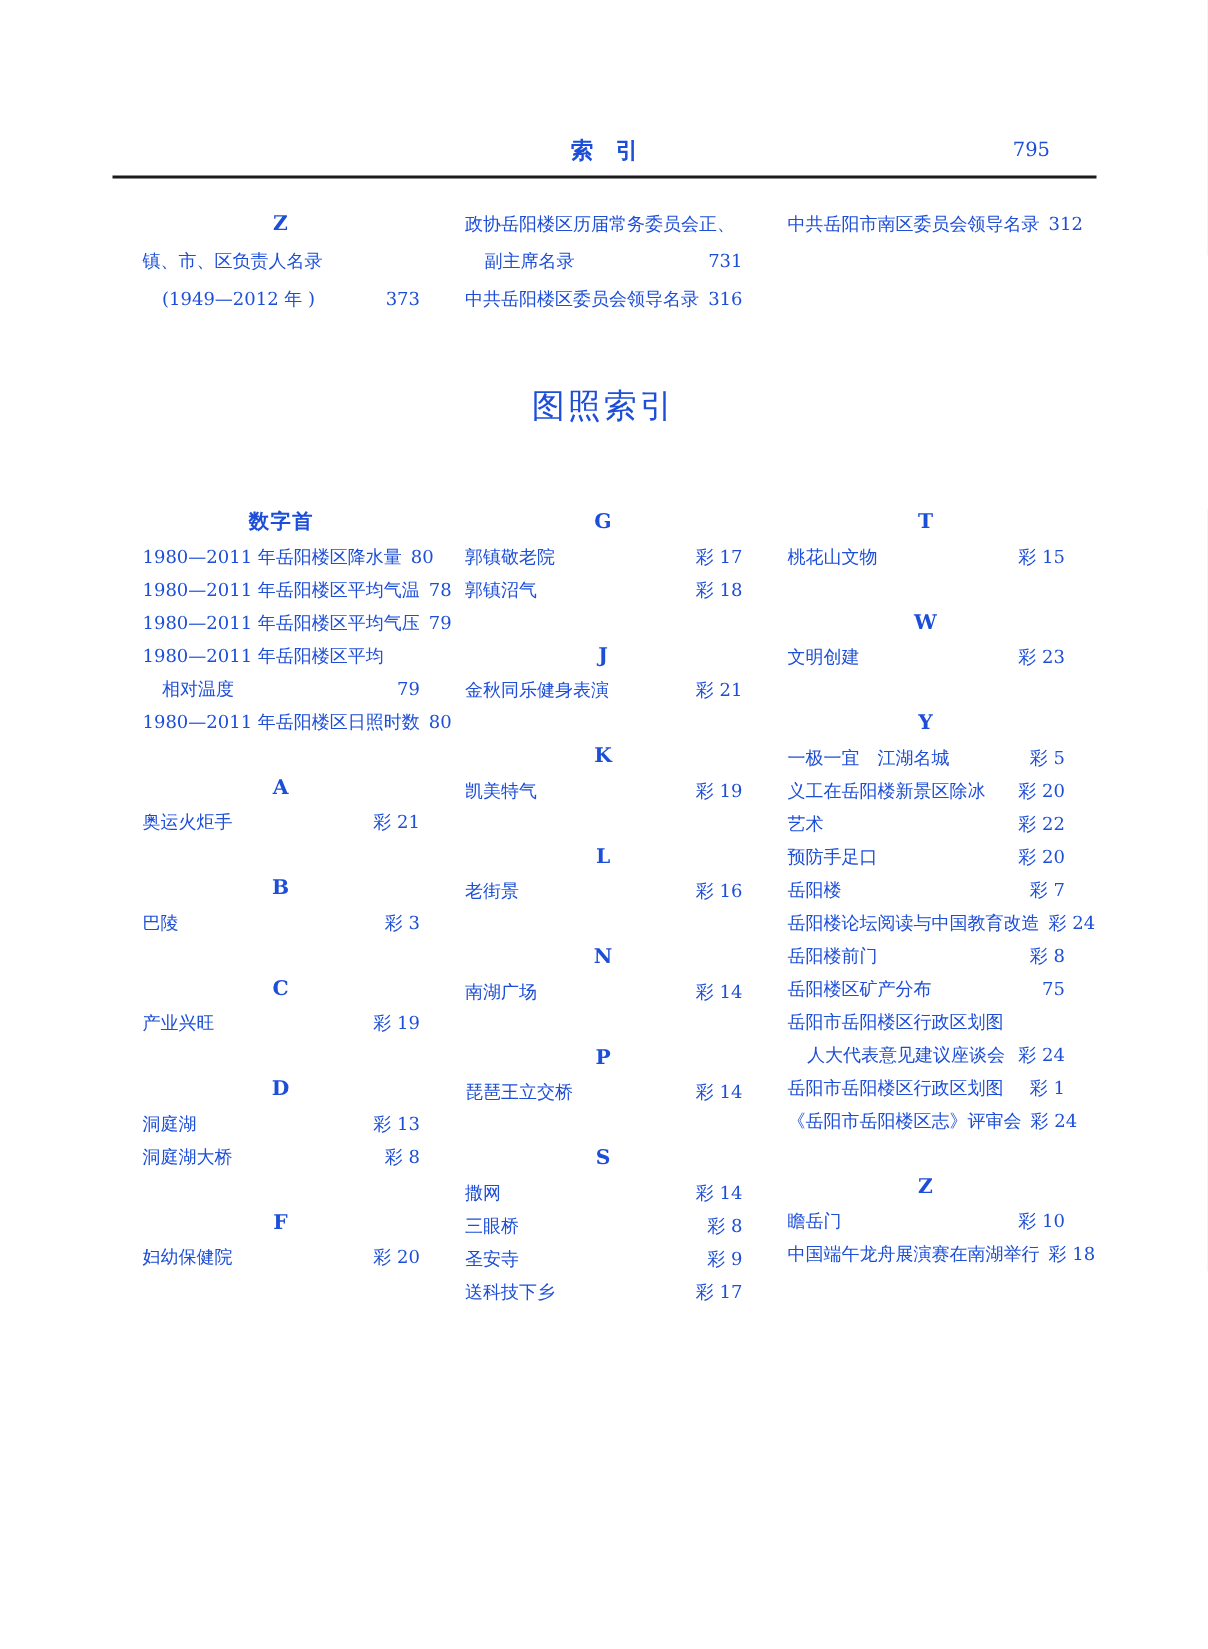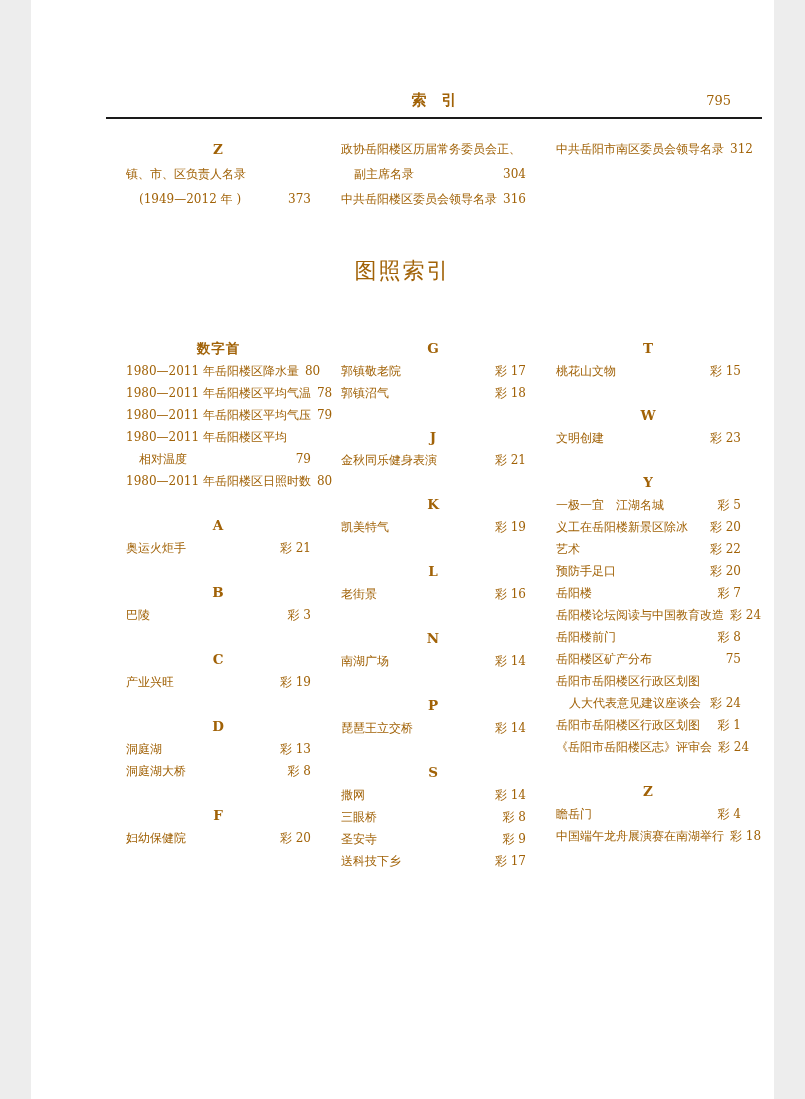--- a/index.html
+++ b/index.html
@@ -1,24 +1,24 @@
 <!DOCTYPE html>
 <html><head>
 <meta charset="utf-8">
 <style>
   * { margin:0; padding:0; box-sizing:border-box; }
   html,body { background:#ededed; }
   body { font-family:"DejaVu Serif","Liberation Serif",serif; }
 
   .sheet {
     position:relative;
-    width:743px; height:1099px;
+    width:805px; height:1099px;
     background:#ffffff;
     margin:0 auto;
-    color:#a16207;
+    color:#1d4ed8;
     overflow:hidden;
   }
 
   
   .page-header { position:absolute; top:91px; left:75px; width:656px; height:22px; }
   .header-title {
     position:absolute; left:0; right:0; top:0;
     text-align:center; font-size:15px; font-weight:bold;
     white-space:pre;
   }
@@ -77,21 +77,21 @@
           <span class="t">(1949—2012 年 )</span>
           <span class="p">373</span>
         </div>
       </div>
       <div class="col">
         <div class="row entry">
           <span class="t">政协岳阳楼区历届常务委员会正、</span>
         </div>
         <div class="row cont">
           <span class="t">副主席名录</span>
-          <span class="p">304</span>
+          <span class="p">731</span>
         </div>
         <div class="row entry">
           <span class="t">中共岳阳楼区委员会领导名录</span>
           <span class="p">316</span>
         </div>
       </div>
       <div class="col">
         <div class="row entry">
           <span class="t">中共岳阳市南区委员会领导名录</span>
           <span class="p">312</span>
@@ -265,21 +265,21 @@
           <span class="t">岳阳市岳阳楼区行政区划图</span>
           <span class="p">彩 1</span>
         </div>
         <div class="row entry">
           <span class="t">《岳阳市岳阳楼区志》评审会</span>
           <span class="p">彩 24</span>
         </div>
         <div class="row letter">Z</div>
         <div class="row entry">
           <span class="t">瞻岳门</span>
-          <span class="p">彩 4</span>
+          <span class="p">彩 10</span>
         </div>
         <div class="row entry">
           <span class="t">中国端午龙舟展演赛在南湖举行</span>
           <span class="p">彩 18</span>
         </div>
       </div>
     </div>
 
 </div>
 

